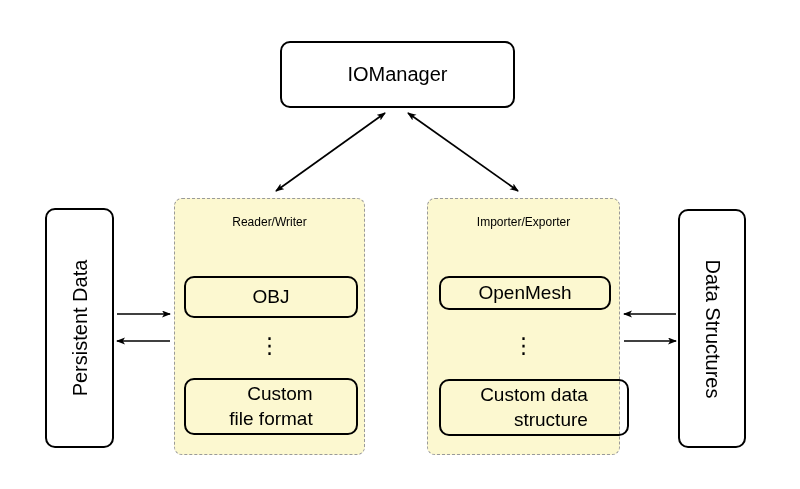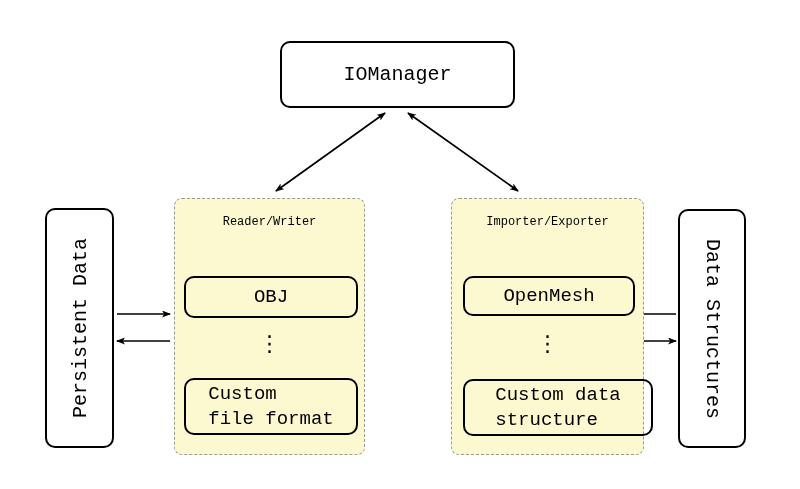--- a/index.html
+++ b/index.html
@@ -5,21 +5,21 @@
   html, body {
     margin: 0;
     padding: 0;
     background: #ffffff;
   }
   #canvas {
     position: relative;
     width: 800px;
     height: 489px;
     background: #ffffff;
-    font-family: Liberation Mono, monospace;
+    font-family: Liberation Sans, sans-serif;
     color: #000000;
     overflow: hidden;
   }
   .node {
     position: absolute;
     background: var(--node-fill, #ffffff);
     border: 2.5px solid var(--node-border, #000000);
     border-radius: 10px;
     display: flex;
     align-items: center;
@@ -61,21 +61,21 @@
     border: 2.5px solid var(--node-border, #000000);
     border-radius: 10px;
     display: flex;
     align-items: center;
     justify-content: center;
     box-sizing: border-box;
   }
   .inner-label {
     font-size: 19px;
     line-height: 1.3;
-    text-align: left;
+    text-align: right;
     white-space: pre-line;
   }
   .vdots {
     position: absolute;
     left: 0;
     right: 0;
     text-align: center;
     font-size: 22px;
     line-height: 1;
   }
@@ -126,23 +126,23 @@
     <div class="inner-box" style="left:9px; top:77px; width:174px; height:42px;">
       <span class="inner-label">OBJ</span>
     </div>
     <div class="vdots" style="top:136px;">⋮</div>
     <div class="inner-box" style="left:9px; top:179px; width:174px; height:57px;">
       <span class="inner-label">Custom
 file format</span>
     </div>
   </div>
 
-  <div class="panel" style="left:427px; top:198px; width:193px; height:257px;margin-left:24px;">
+  <div class="panel" style="left:427px; top:198px; width:193px; height:257px;">
     <div class="panel-title">Importer/Exporter</div>
-    <div class="inner-box" style="left:11px; top:77px; width:172px; height:40px;">
+    <div class="inner-box" style="left:11px; top:77px; width:172px; height:34px;">
       <span class="inner-label">OpenMesh</span>
     </div>
     <div class="vdots" style="top:136px;">⋮</div>
     <div class="inner-box" style="left:11px; top:180px; width:190px; height:57px;">
       <span class="inner-label">Custom data
 structure</span>
     </div>
   </div>
 
 </div>

